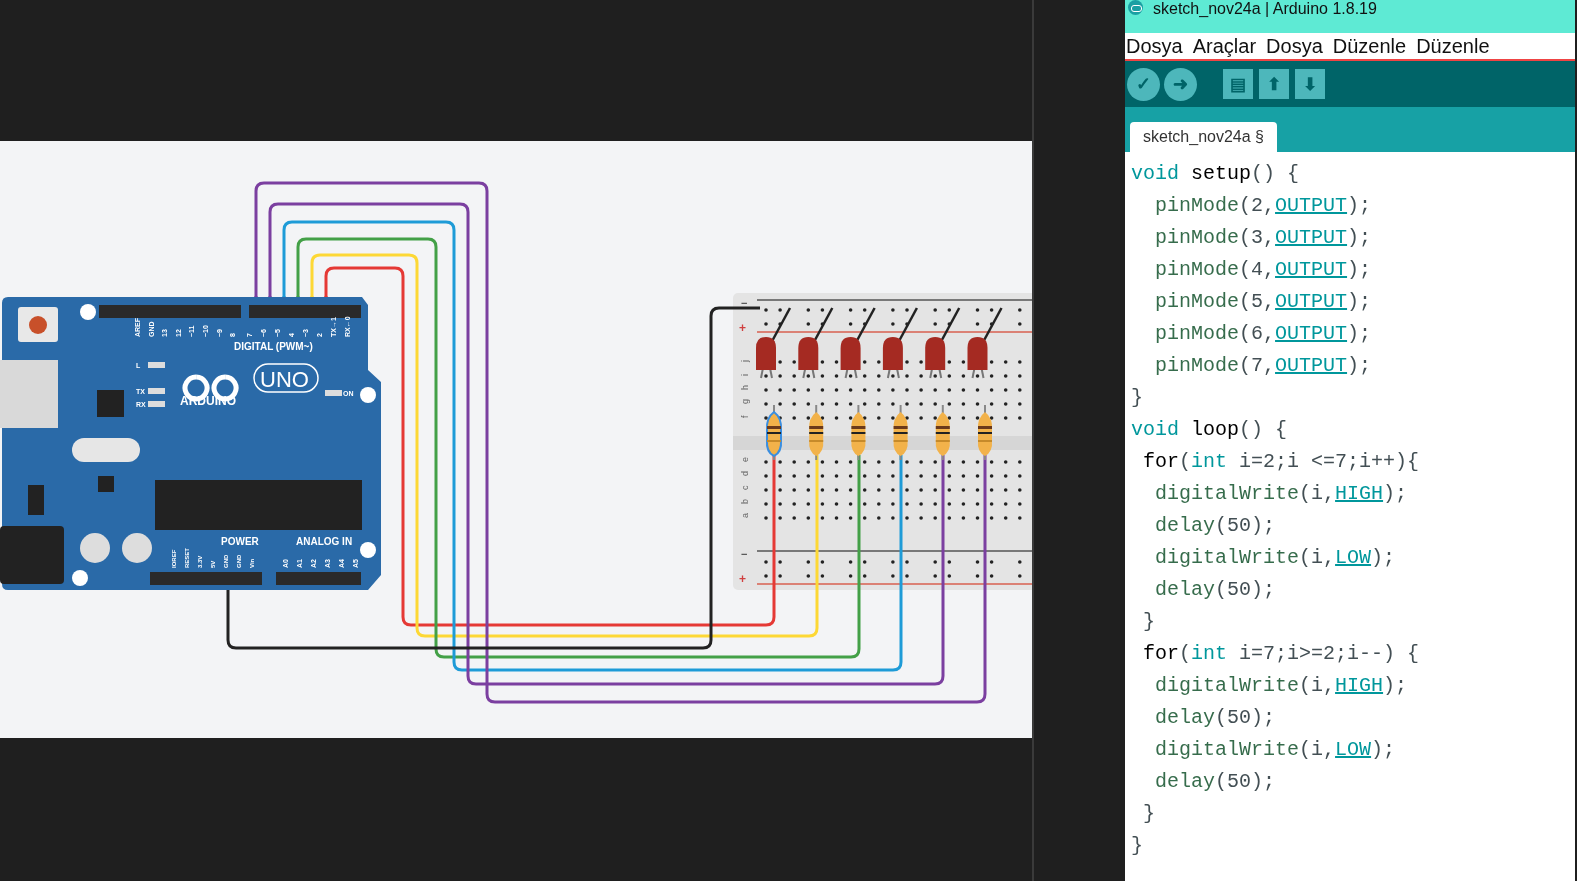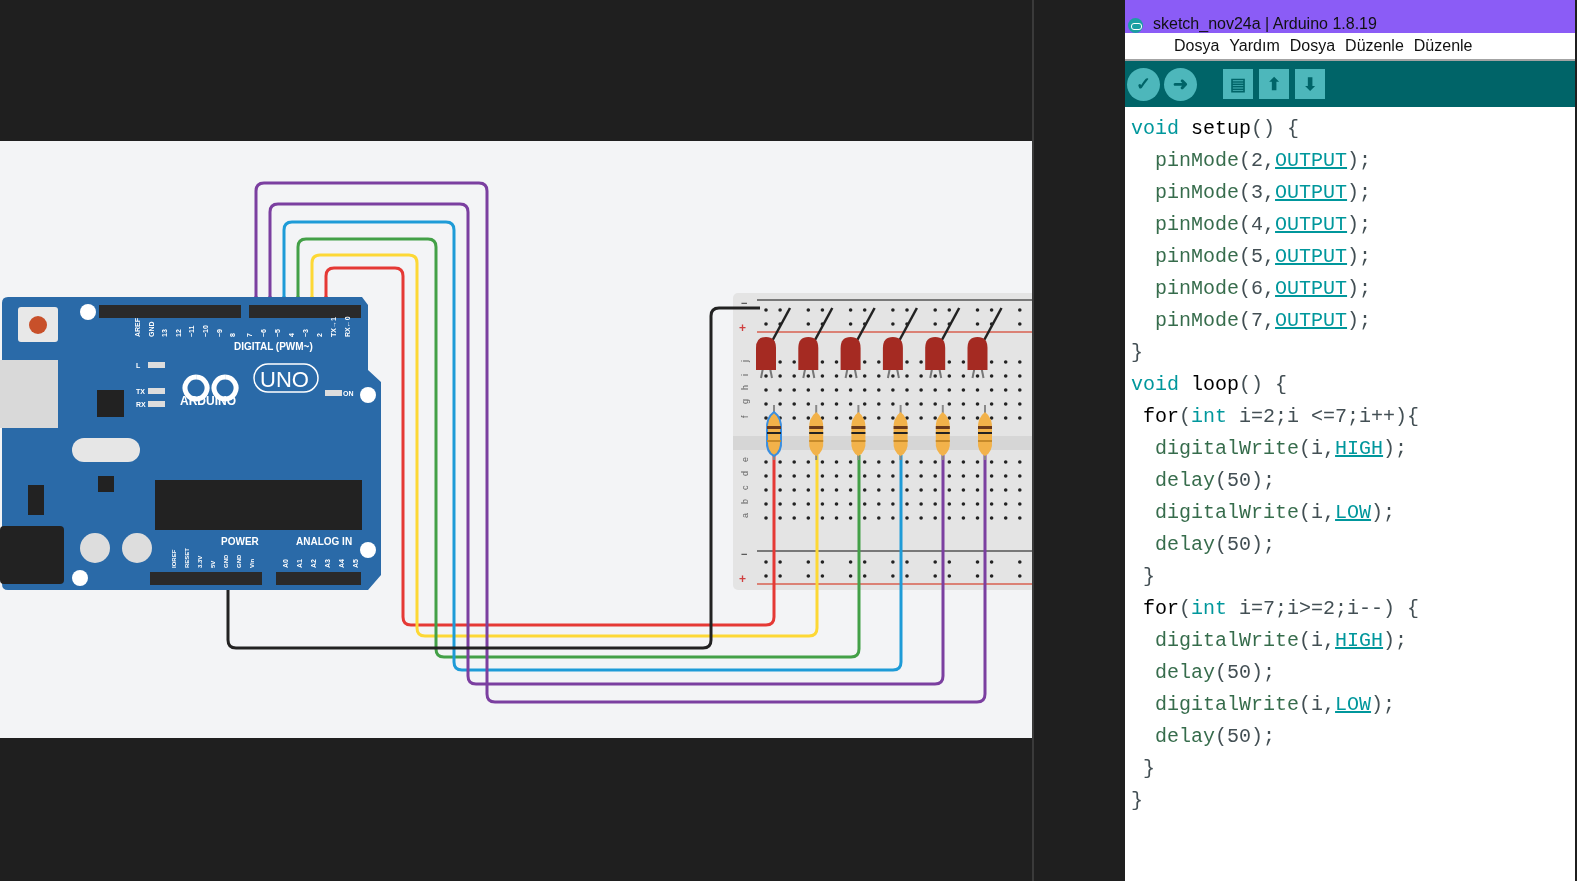--- a/index.html
+++ b/index.html
@@ -6,24 +6,24 @@
   html, body { width: 1577px; height: 881px; overflow: hidden; background: #1f1f1f; font-family: "Liberation Sans", sans-serif; }
   #root { position: relative; width: 1577px; height: 881px; background: #1f1f1f; }
 
   
   #sim { position: absolute; left: 0; top: 141px; width: 1032px; height: 597px; background: #f3f4f6; overflow: hidden; }
   #sim svg { position: absolute; left: 0; top: 0; }
   .divider { position: absolute; left: 1032px; top: 0; width: 2px; height: 881px; background: #3a3a3a; }
 
   
   #ide { position: absolute; left: 1125px; top: 0; width: 450px; height: 881px; background: #ffffff; }
-  .ide-title { height: 33px; background: #8b5cf6; display: flex; align-items: flex-end; padding-left: 3px; font-size: 16px; color: #111; }
+  .ide-title { height: 33px; background: #5eead4; display: flex; align-items: flex-start; padding-left: 3px; font-size: 16px; color: #111; }
   .ide-title .logo { width: 15px; height: 15px; border-radius: 50%; background: #1b9fa3; margin-right: 10px; position: relative; }
   .ide-title .logo::before { content: ""; position: absolute; left: 3px; top: 5px; width: 9px; height: 5px; border: 1.5px solid #fff; border-radius: 3px; }
-  .ide-menu { height: 28px; display: flex; align-items: center; font-size: 16px; color: #111; border-bottom: 2px solid #a3a3a3; padding-left: 48px; }
+  .ide-menu { height: 28px; display: flex; align-items: center; font-size: 20px; color: #111; border-bottom: 2px solid #ef4444; }
   .ide-menu span { margin-right: 9px; padding-left: 1px; cursor: default; }
   .ide-toolbar { height: 46px; background: #006468; display: flex; align-items: center; padding-left: 2px; }
   .tb-round { width: 33px; height: 33px; border-radius: 50%; background: #4db7bb; display: flex; align-items: center; justify-content: center; margin-right: 4px; color: #006468; font-weight: bold; font-size: 18px; }
   .tb-sq { width: 30px; height: 30px; background: #4db7bb; margin-left: 6px; display: flex; align-items: center; justify-content: center; color: #006468; font-size: 17px; font-weight: bold; }
   .tb-gap { width: 16px; }
   .ide-tabs { height: 45px; background: #17a1a5; position: relative; }
   .ide-tab { position: absolute; left: 5px; top: 15px; width: 147px; height: 30px; background: #fff; border-radius: 4px 4px 0 0; font-size: 16px; color: #333; display: flex; align-items: center; justify-content: center; }
   .ide-editor { padding: 6px 0 0 6px; font-family: "Liberation Mono", monospace; font-size: 20px; line-height: 32px; white-space: pre; color: #434f54; }
   .code-line { height: 32px; }
   .kw { color: #00979c; margin-top: 12px; }
@@ -457,21 +457,21 @@
   </div>
   <div class="divider"></div>
 
   <div id="ide">
     <div class="ide-title">
       <span class="logo"></span>
       <span>sketch_nov24a | Arduino 1.8.19</span>
     </div>
     <div class="ide-menu">
       <span>Dosya</span>
-      <span>Yardım</span>
+      <span>Araçlar</span>
       <span>Dosya</span>
       <span>Düzenle</span>
       <span>Düzenle</span>
     </div>
     <div class="ide-toolbar">
       <div class="tb-round">
           <span>✓</span>
         </div>
       <div class="tb-round">
           <span>➜</span>
@@ -480,15 +480,18 @@
       <div class="tb-sq">
           <span>▤</span>
         </div>
       <div class="tb-sq">
           <span>⬆</span>
         </div>
       <div class="tb-sq">
           <span>⬇</span>
         </div>
     </div>
+    <div class="ide-tabs">
+      <div class="ide-tab">sketch_nov24a §</div>
+    </div>
     <div class="ide-editor" id="editor"><div class="code-line"><span class="kw">void</span><span> </span><span class="kw2">setup</span><span>() {</span></div><div class="code-line"><span>  </span><span class="fn">pinMode</span><span>(2,</span><span class="const">OUTPUT</span><span>);</span></div><div class="code-line"><span>  </span><span class="fn">pinMode</span><span>(3,</span><span class="const">OUTPUT</span><span>);</span></div><div class="code-line"><span>  </span><span class="fn">pinMode</span><span>(4,</span><span class="const">OUTPUT</span><span>);</span></div><div class="code-line"><span>  </span><span class="fn">pinMode</span><span>(5,</span><span class="const">OUTPUT</span><span>);</span></div><div class="code-line"><span>  </span><span class="fn">pinMode</span><span>(6,</span><span class="const">OUTPUT</span><span>);</span></div><div class="code-line"><span>  </span><span class="fn">pinMode</span><span>(7,</span><span class="const">OUTPUT</span><span>);</span></div><div class="code-line"><span>}</span></div><div class="code-line"><span class="kw">void</span><span> </span><span class="kw2">loop</span><span>() {</span></div><div class="code-line"><span> </span><span class="kw2">for</span><span>(</span><span class="kw">int</span><span> i=2;i &lt;=7;i++){</span></div><div class="code-line"><span>  </span><span class="fn">digitalWrite</span><span>(i,</span><span class="const">HIGH</span><span>);</span></div><div class="code-line"><span>  </span><span class="fn">delay</span><span>(50);</span></div><div class="code-line"><span>  </span><span class="fn">digitalWrite</span><span>(i,</span><span class="const">LOW</span><span>);</span></div><div class="code-line"><span>  </span><span class="fn">delay</span><span>(50);</span></div><div class="code-line"><span> }</span></div><div class="code-line"><span> </span><span class="kw2">for</span><span>(</span><span class="kw">int</span><span> i=7;i&gt;=2;i--) {</span></div><div class="code-line"><span>  </span><span class="fn">digitalWrite</span><span>(i,</span><span class="const">HIGH</span><span>);</span></div><div class="code-line"><span>  </span><span class="fn">delay</span><span>(50);</span></div><div class="code-line"><span>  </span><span class="fn">digitalWrite</span><span>(i,</span><span class="const">LOW</span><span>);</span></div><div class="code-line"><span>  </span><span class="fn">delay</span><span>(50);</span></div><div class="code-line"><span> }</span></div><div class="code-line"><span>}</span></div></div>
   </div>
 </div>
 
 </body></html>

